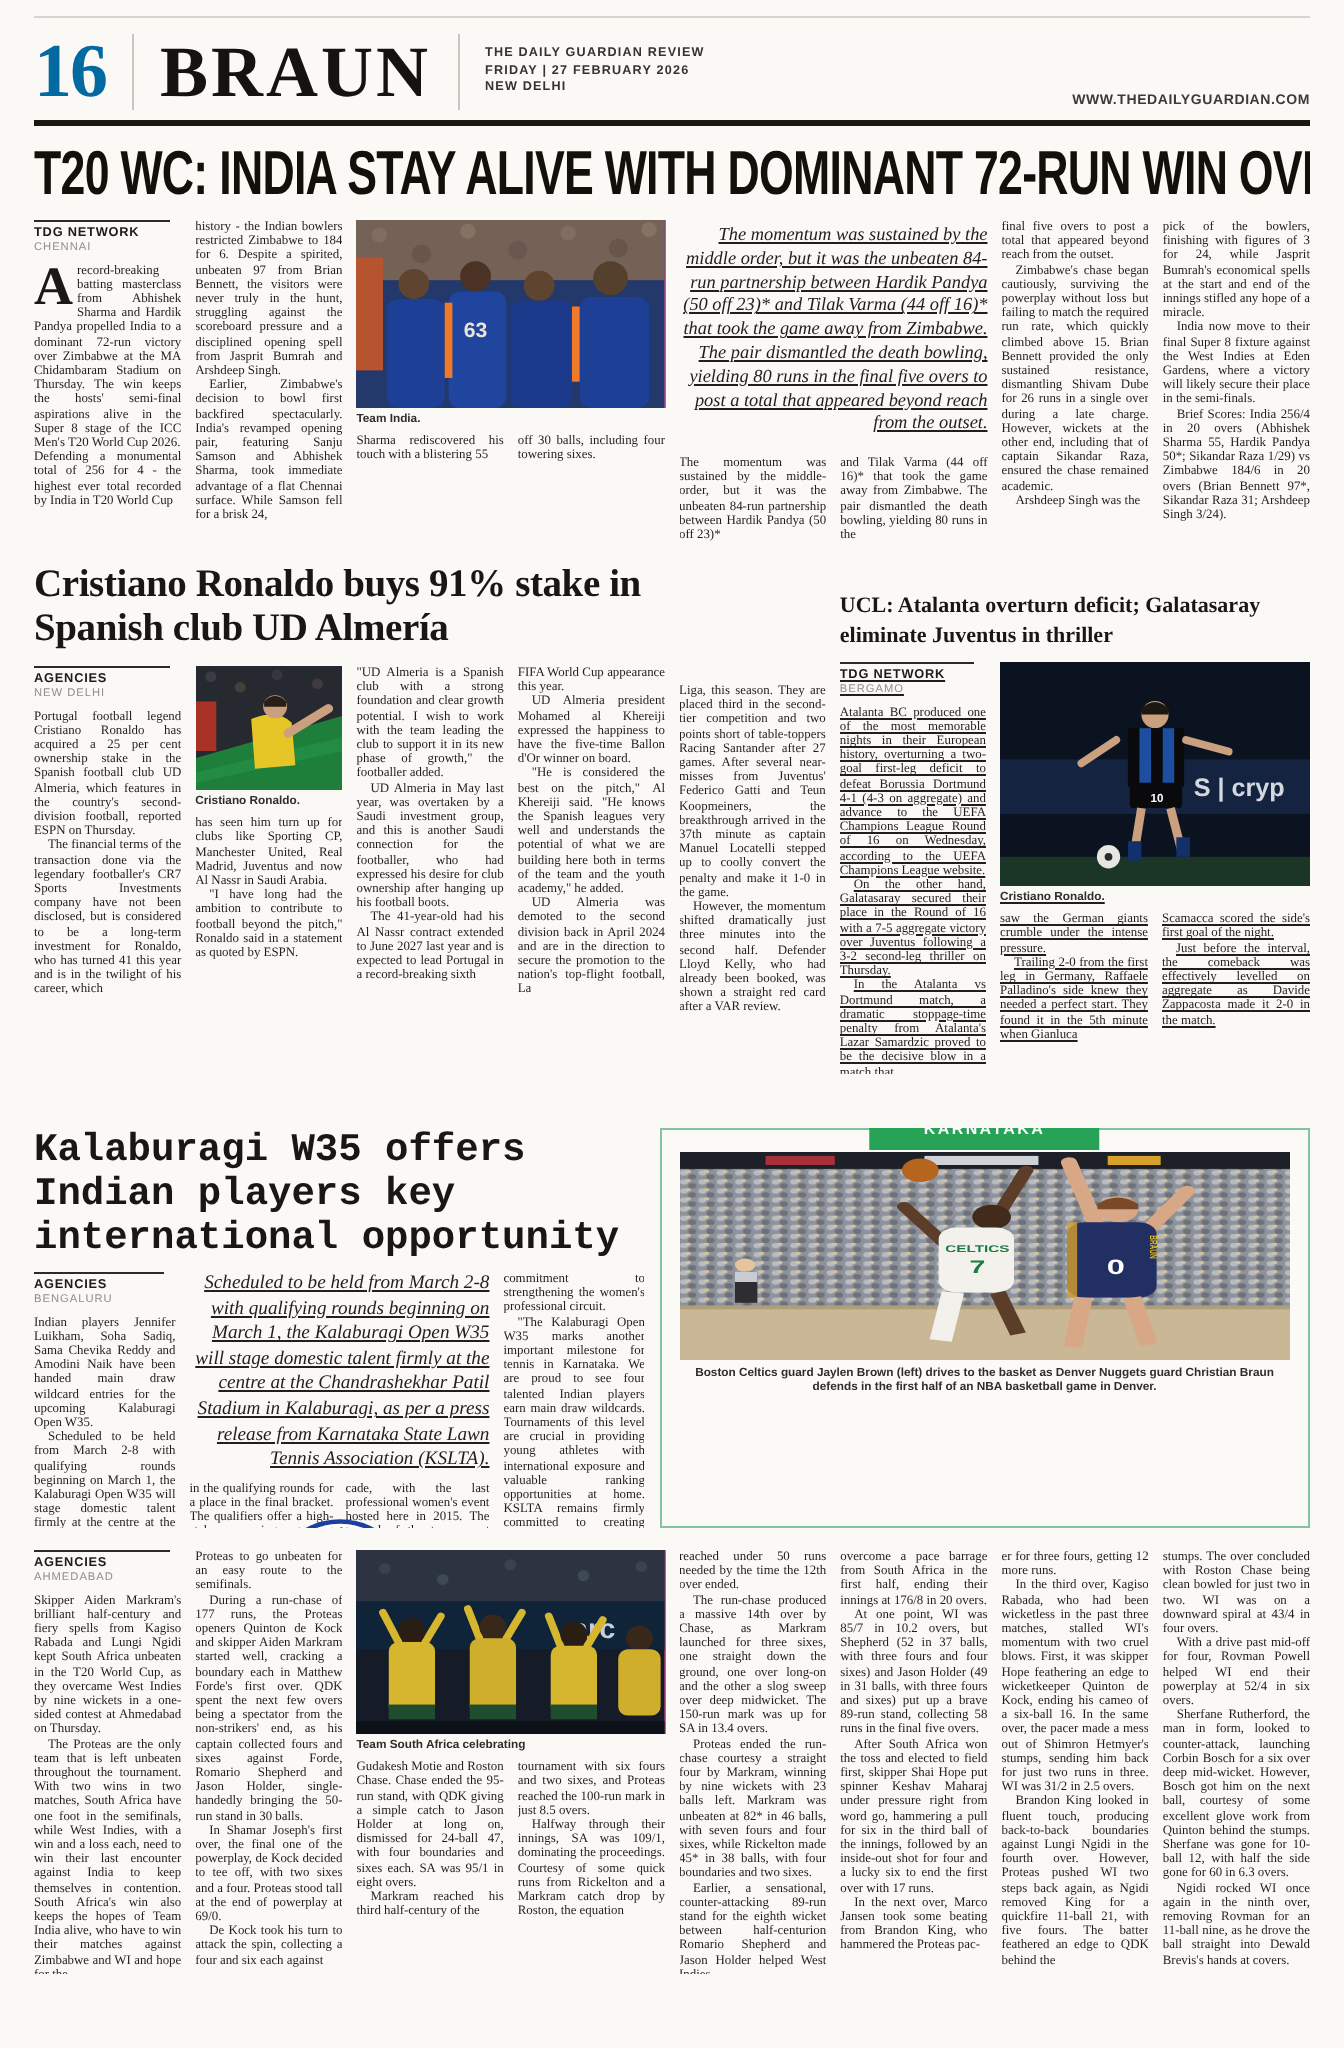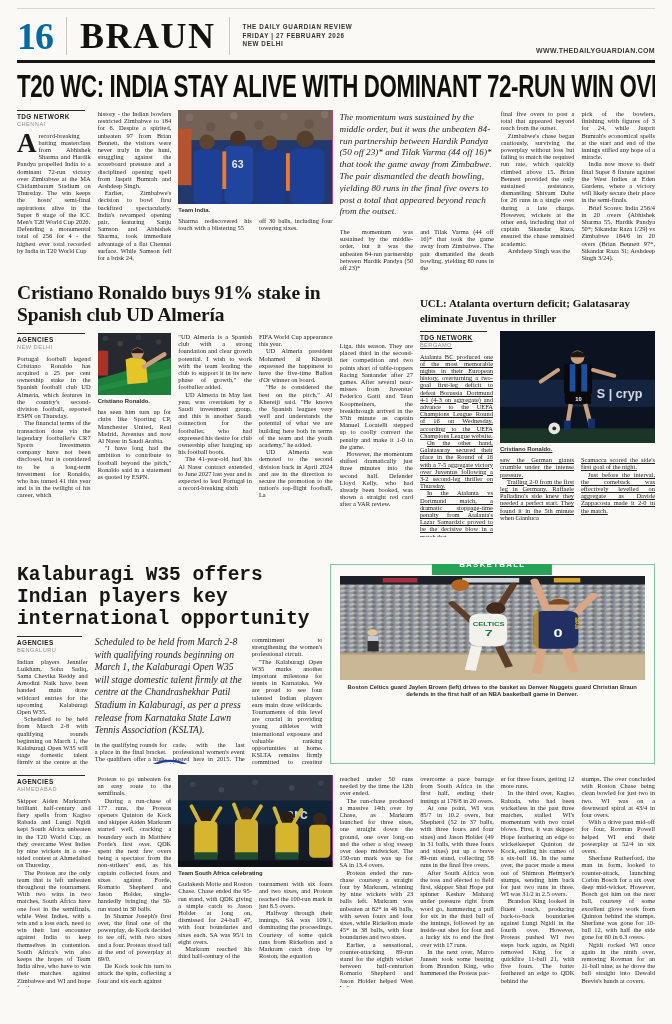--- a/index.html
+++ b/index.html
@@ -24,21 +24,21 @@
   .bt p{margin:0;}
   .bt p + p{text-indent:7px;}
   .by{border-top:1.5px solid #2c2b28;padding-top:2px;margin-bottom:3.5px;width:92%;}
   .by .ag{font:700 6.4px/8px "Liberation Sans",sans-serif;letter-spacing:.4px;color:#1d1c1a;}
   .by .ct{font:400 5.6px/7px "Liberation Sans",sans-serif;letter-spacing:.5px;color:#908e8a;}
   .cap{font:700 5.9px/7.2px "Liberation Sans",sans-serif;color:#2e2d2a;margin:2.5px 0 3.5px;}
   .photo{width:100%;overflow:hidden;background:#ec4899;}
   .photo svg{display:block;width:100%;height:100%;}
   .sub2{display:grid;grid-template-columns:1fr 1fr;column-gap:7px;}
   .dropcap{float:left;font:700 27px/23px "Liberation Serif",serif;padding:0 2px 0 0;color:#1a1917;}
-  .pullquote{font:italic 400 9.2px/11.8px "Liberation Serif",serif;color:#201f1d;text-align:left;}
+  .pullquote{font:italic 400 9.2px/11.8px "Liberation Serif",serif;color:#201f1d;text-align:right;text-decoration:underline;}
   .hser{font-family:"Liberation Serif",serif;font-weight:700;color:#181714;margin:0;}
   
   .lead-body{height:163px;overflow:hidden;}
   .lead-photo{height:94px;}
   .quoteblock{padding-top:2px;}
   .quoteblock .pullquote{height:112px;overflow:hidden;}
   
   .middle{display:flex;gap:7px;height:272px;margin-top:9px;overflow:hidden;}
   .m-left{flex:314 1 0;}
   .m-cont{flex:73 1 0;padding-top:60px;}
@@ -327,21 +327,21 @@
             </div>
           </div>
         </div>
         <div class="bt">
             <p>commitment to strengthening the women's professional circuit.</p>
             <p>"The Kalaburagi Open W35 marks another important milestone for tennis in Karnataka. We are proud to see four talented Indian players earn main draw wildcards. Tournaments of this level are crucial in providing young athletes with international exposure and valuable ranking opportunities at home. KSLTA remains firmly committed to creating more pathways for Indian players to compete, progress and succeed on the global stage," said Sunil Yajaman, Joint Secretary of the KSLTA.</p>
           </div>
       </div>
     </div>
     <div class="k-right">
-      <div class="badge">BASKETBALL</div>
+      <div class="badge">KARNATAKA</div>
       <div class="photo bb-photo">
         <svg viewBox="0 0 300 160" preserveAspectRatio="none">
           <defs>
               <pattern id="crowd" width="9" height="7" patternUnits="userSpaceOnUse">
                 <rect width="9" height="7" fill="#8e939b"></rect>
                 <circle cx="2" cy="2" r="2" fill="#b8bcc2"></circle>
                 <circle cx="6" cy="5" r="2" fill="#6d7179"></circle>
                 <circle cx="4" cy="1" r="1.3" fill="#d3c3a4"></circle>
               </pattern>
             </defs>

